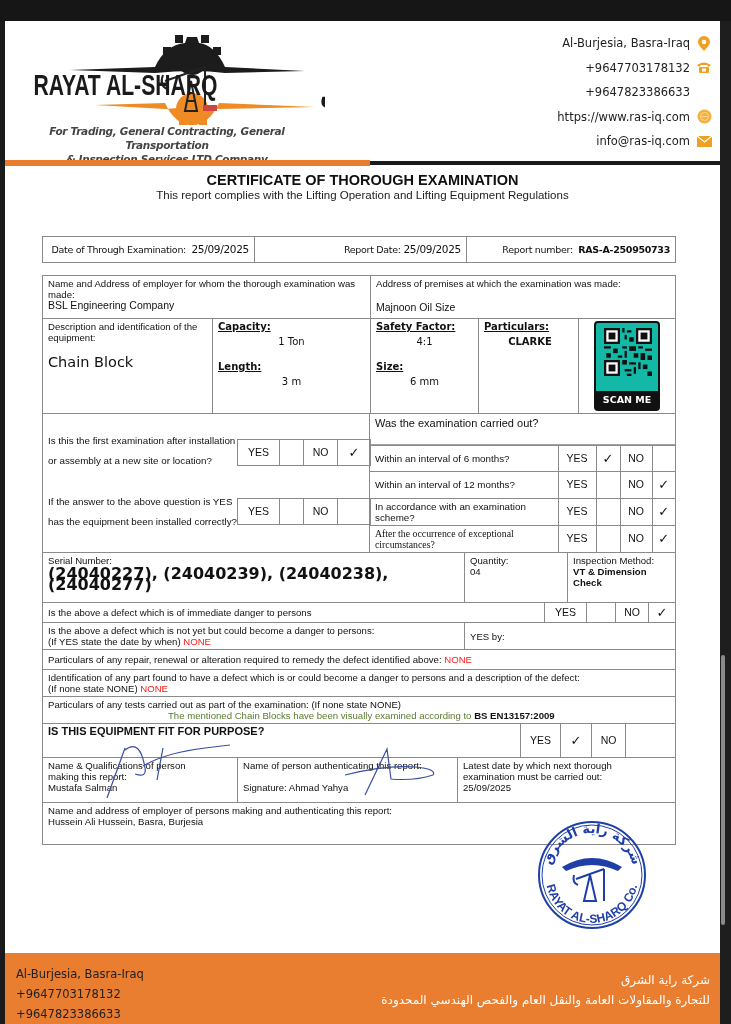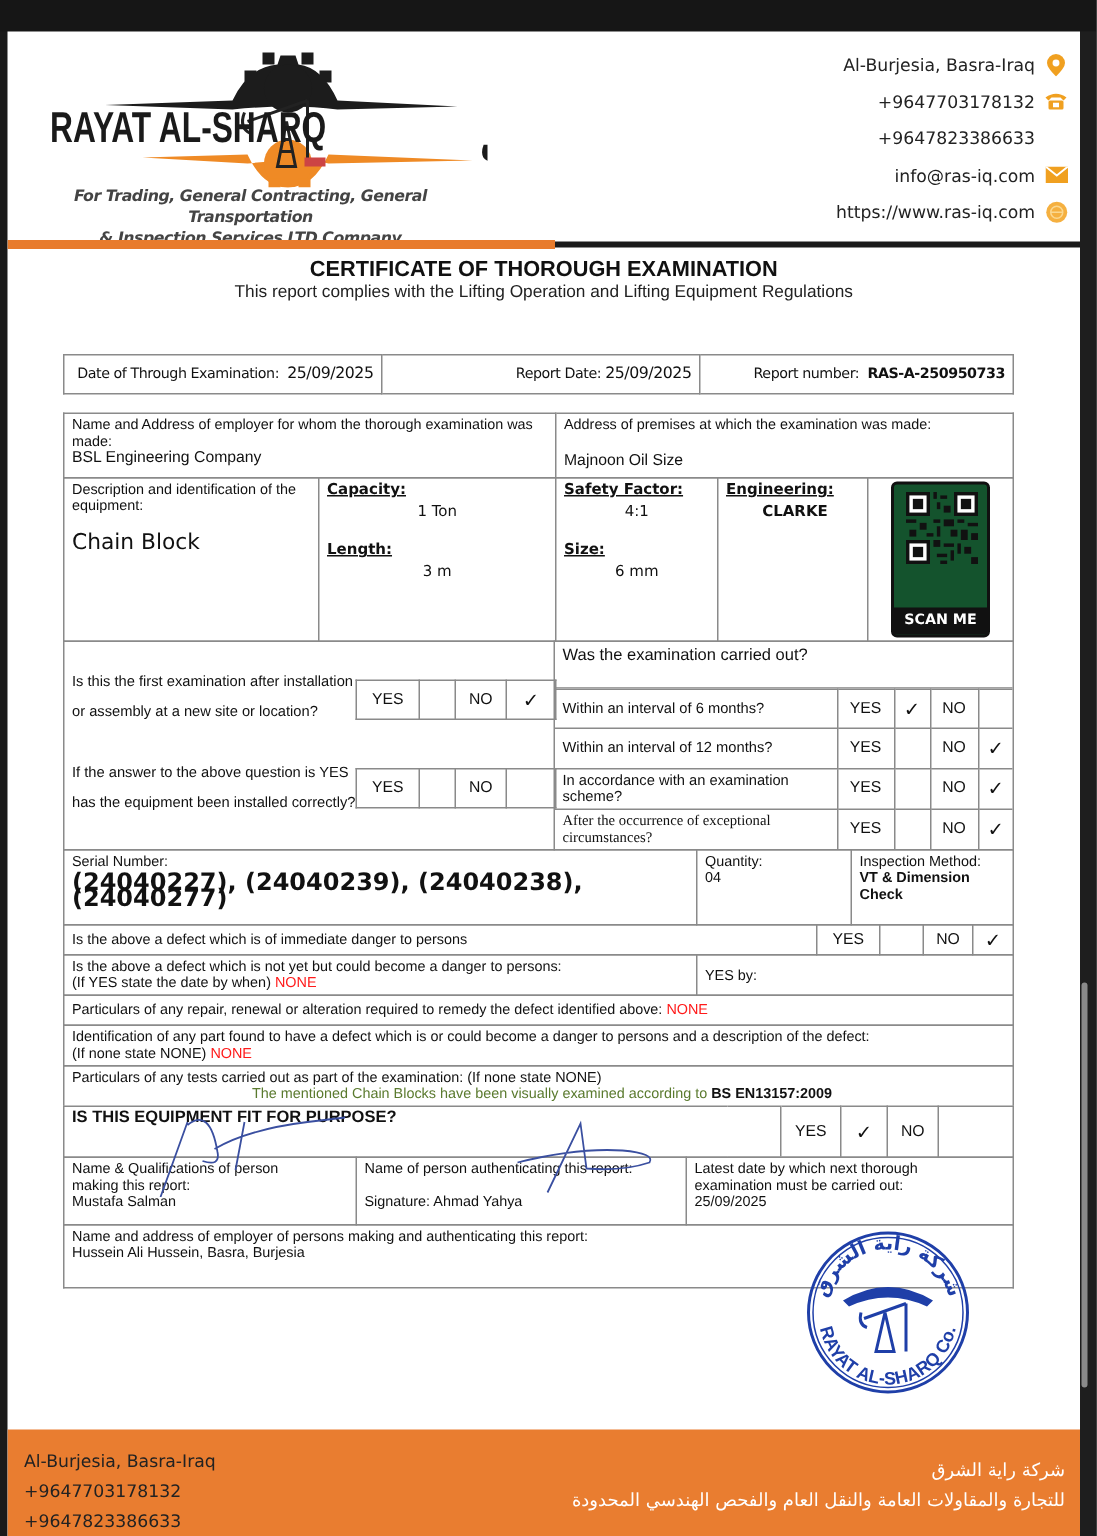--- a/index.html
+++ b/index.html
@@ -30,21 +30,21 @@
   #date-table { left: 37px; top: 215px; width: 634px; height: 27px; text-align: right; }
   #date-table td { vertical-align: middle; font-size: 9.5px; font-family: "DejaVu Sans", sans-serif; letter-spacing: -0.3px; }
   .dval { font-size: 10.5px; }
   .bold { font-weight: bold; }
 
   #main { position: absolute; left: 37px; top: 254px; width: 634px; }
   .u-label { font-family: "DejaVu Sans", sans-serif; font-weight: bold; text-decoration: underline; font-size: 10px; }
   .u-val { font-family: "DejaVu Sans", sans-serif; font-size: 10px; margin-top: 4px; text-align: center; }
   .gap { height: 14px; }
 
-  #qr-box { width: 66px; height: 104px; border: 2px solid #111; border-radius: 4px; margin: 0 auto; position: relative; background: #14532d; }
+  #qr-box { width: 66px; height: 90px; border: 2px solid #111; border-radius: 4px; margin: 0 auto; position: relative; background: #14b8a6; }
   #qr-code { position: absolute; left: 8px; top: 5px; width: 48px; height: 48px; }
   #qr-label { position: absolute; left: 0; bottom: 0; width: 100%; height: 18px; background: #111; color: #fff; font-size: 9.5px; font-weight: bold; text-align: center; line-height: 18px; font-family: "DejaVu Sans", sans-serif; }
 
   .yn { border: 1px solid #8a8a8a; text-align: center; vertical-align: middle; font-size: 10.5px; padding: 0; }
   .tick { font-size: 13px; }
   .red { color: #ff1a1a; }
   .green { color: #5a7a2e; }
 
   #stamp { position: absolute; left: 527px; top: 798px; width: 120px; height: 112px; }
 
@@ -116,35 +116,35 @@
             <rect x="3" y="6" width="10" height="6" rx="1" fill="#f0a020"></rect>
             <rect x="6" y="7.5" width="4" height="3" fill="#fff"></rect>
           </svg>
       </span>
     </div>
     <div class="contact-row">
       <span>+9647823386633</span>
       <span class="c-ico empty"></span>
     </div>
     <div class="contact-row">
-      <span>info@ras-iq.com</span>
-      <span class="c-ico">
-        <svg width="15" height="11" viewBox="0 0 15 11">
-            <rect width="15" height="11" fill="#f0a020"></rect>
-            <path d="M0 0 L7.5 6 L15 0" fill="none" stroke="#fff" stroke-width="1.3"></path>
-          </svg>
-      </span>
-    </div>
-    <div class="contact-row">
       <span>https://www.ras-iq.com</span>
       <span class="c-ico">
         <svg width="15" height="15" viewBox="0 0 15 15">
             <circle cx="7.5" cy="7.5" r="7" fill="#f5b040"></circle>
             <circle cx="7.5" cy="7.5" r="4" fill="none" stroke="#fbd890" stroke-width="1"></circle>
             <line x1="3.5" y1="7.5" x2="11.5" y2="7.5" stroke="#fbd890"></line>
+          </svg>
+      </span>
+    </div>
+    <div class="contact-row">
+      <span>info@ras-iq.com</span>
+      <span class="c-ico">
+        <svg width="15" height="11" viewBox="0 0 15 11">
+            <rect width="15" height="11" fill="#f0a020"></rect>
+            <path d="M0 0 L7.5 6 L15 0" fill="none" stroke="#fff" stroke-width="1.3"></path>
           </svg>
       </span>
     </div>
   </div>
 
   <div id="hdr-rule-orange"></div>
   <div id="hdr-rule-dark"></div>
 
   <div id="cert-title">CERTIFICATE OF THOROUGH EXAMINATION</div>
   <div id="cert-subtitle">This report complies with the Lifting Operation and Lifting Equipment Regulations</div>
@@ -200,21 +200,21 @@
           <div class="u-val">3 m</div>
         </td>
         <td style="width:108px">
           <div class="u-label">Safety Factor:</div>
           <div class="u-val">4:1</div>
           <div class="gap"></div>
           <div class="u-label">Size:</div>
           <div class="u-val">6 mm</div>
         </td>
         <td style="width:100px">
-          <div class="u-label">Engineering:</div>
+          <div class="u-label">Particulars:</div>
           <div class="u-val bold" style="margin-left:3px">CLARKE</div>
         </td>
         <td style="vertical-align:middle">
           <div id="qr-box">
             <svg id="qr-code" viewBox="0 0 21 21">
               <rect x="0" y="0" width="7" height="7" fill="#111"></rect>
                   <rect x="1" y="1" width="5" height="5" fill="#fff"></rect>
                   <rect x="2" y="2" width="3" height="3" fill="#111"></rect>
               <rect x="14" y="0" width="7" height="7" fill="#111"></rect>
                   <rect x="15" y="1" width="5" height="5" fill="#fff"></rect>

